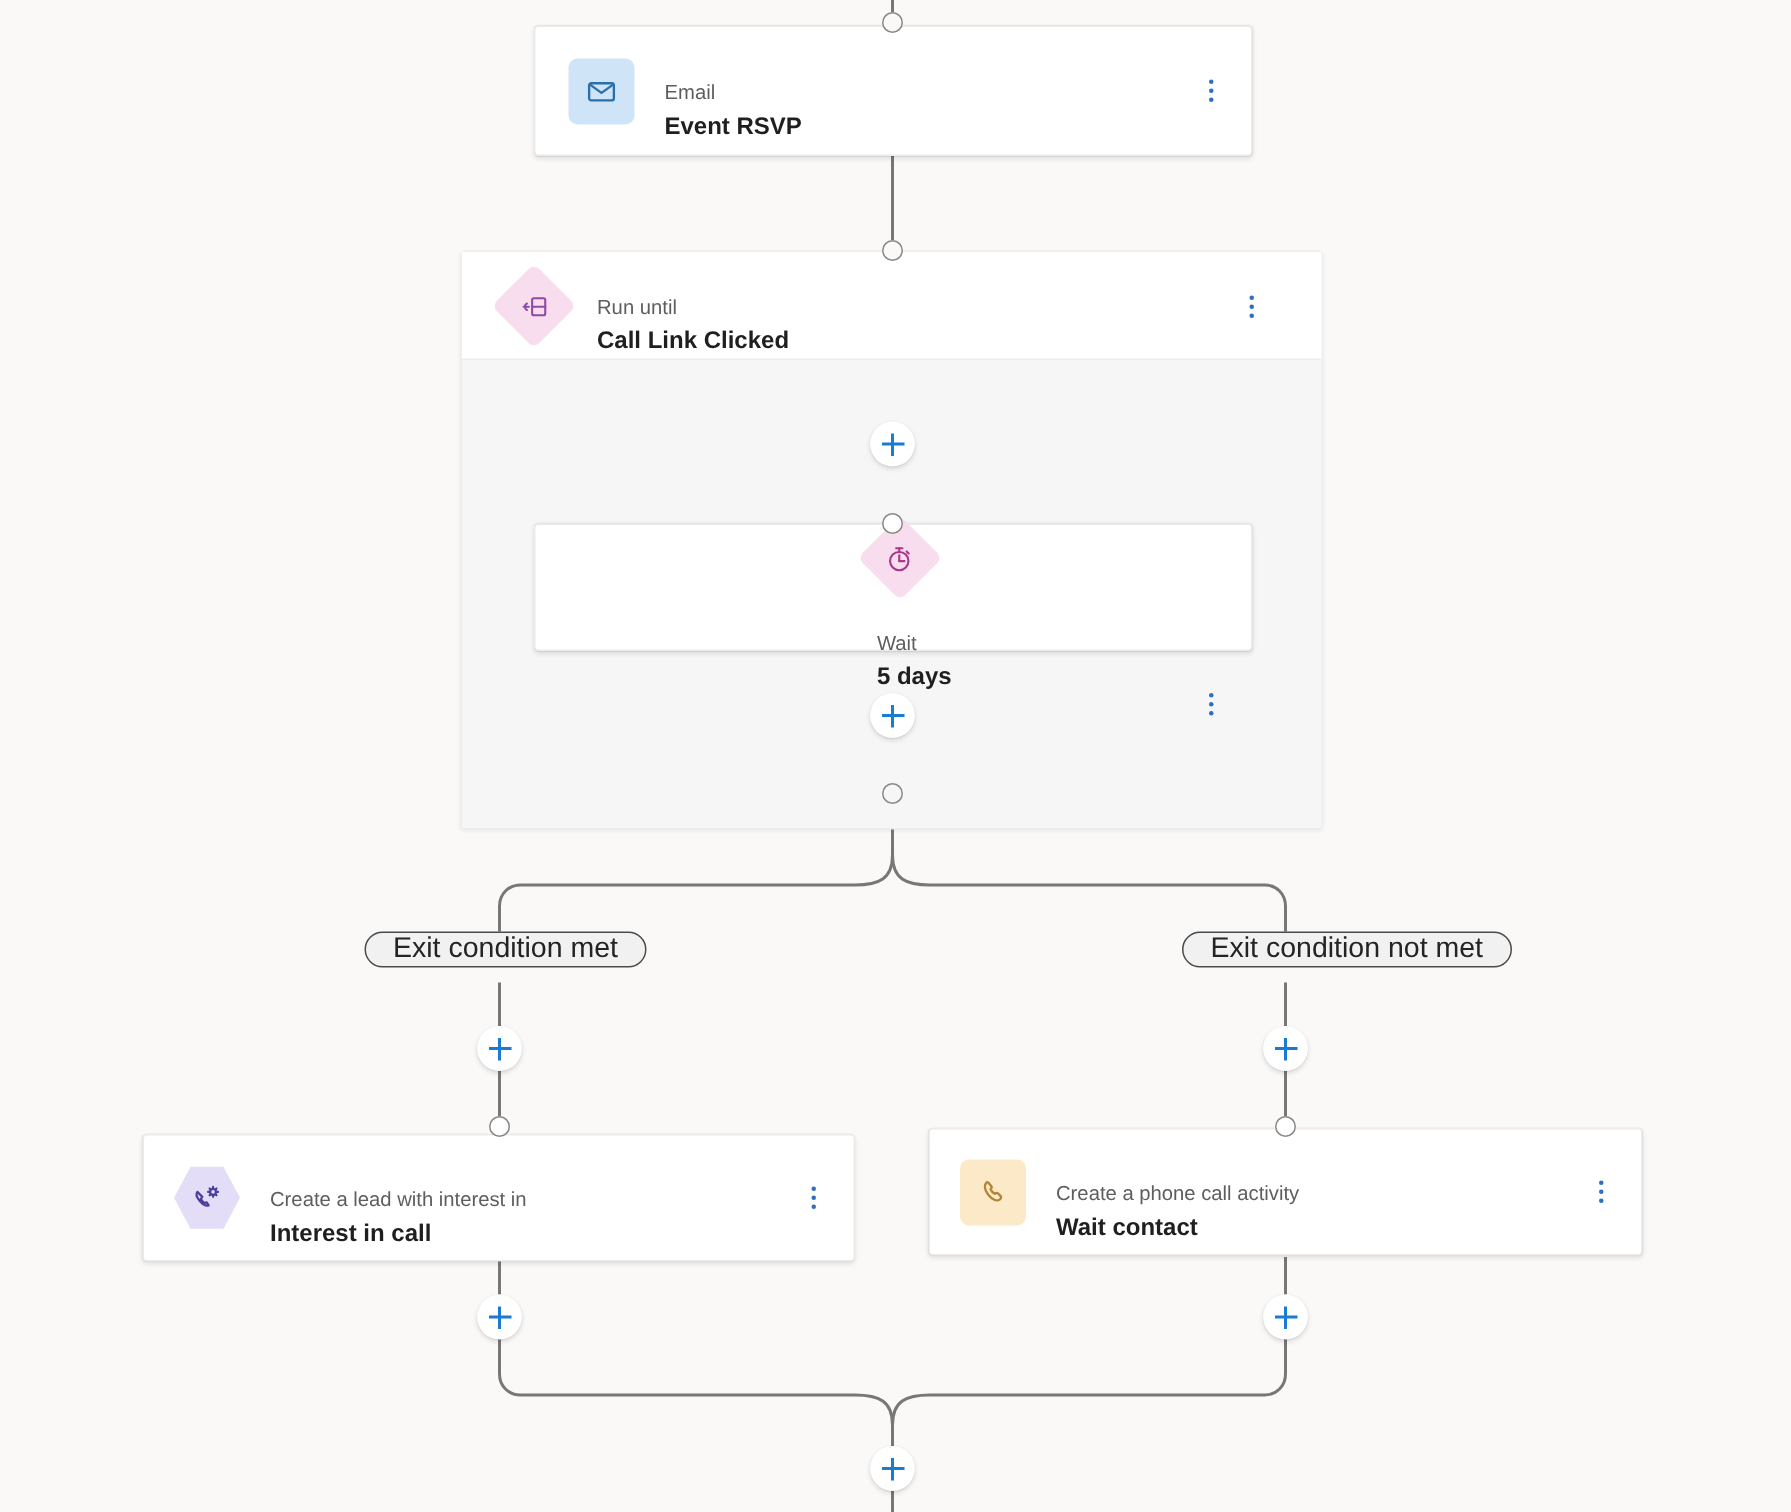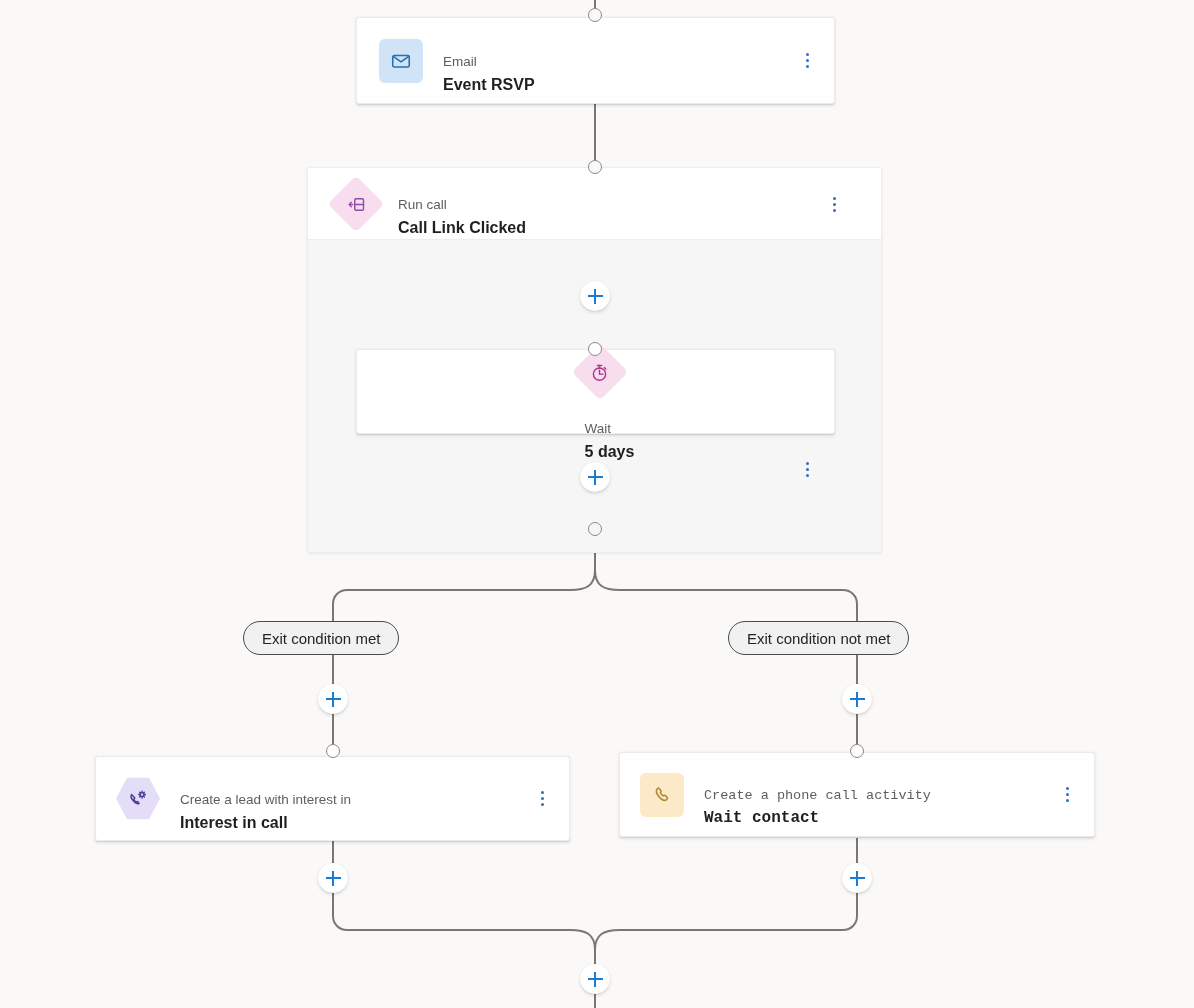--- a/index.html
+++ b/index.html
@@ -138,27 +138,27 @@
     background: #faf9f8;
     border: 1.6px solid #8a8886;
     z-index: 5;
   }
   .node-dot.on-white { background: #ffffff; }
   .node-dot.on-gray  { background: #f6f6f6; }
 
   
   .branch-pill {
     position: absolute;
-    height: 34px;
+    height: 24px;
     padding: 0 18px;
     display: flex; align-items: center; justify-content: center;
     background: #f1f1f1;
     border: 1.5px solid #4a4a4a;
     border-radius: 17px;
-    font-size: 15px;
+    font-size: 19px;
     color: #242424;
     white-space: nowrap;
     z-index: 4;
     cursor: pointer;
   }
 </style>
 </head>
 <body>
 
 <div id="canvas">
@@ -236,21 +236,21 @@
       <span class="icon-glyph">
         <svg width="21" height="21" viewBox="0 0 24 24" fill="none" stroke="#8e4ba3" stroke-width="1.6" stroke-linecap="round" stroke-linejoin="round">
           <rect x="10" y="5.5" width="10" height="13" rx="1.4"></rect>
           <path d="M10 12 H 20"></path>
           <path d="M7.5 12 H 3.5"></path>
           <path d="M6 9.5 C 4 10.4, 4 13.6, 6 14.5"></path>
         </svg>
       </span>
     </div>
     <div class="card-text">
-      <div class="card-sub">Run call</div>
+      <div class="card-sub">Run until</div>
       <div class="card-title">Call Link Clicked</div>
     </div>
     <div class="card-menu" style="margin-right:20px;">
       <span></span>
         <span></span>
         <span></span>
     </div>
   </div>
 
   <div class="card" style="left:356px; top:349px; width:479px; height:85px;flex-direction:column;">
@@ -295,21 +295,21 @@
       <div class="card-sub">Create a lead with interest in</div>
       <div class="card-title">Interest in call</div>
     </div>
     <div class="card-menu">
       <span></span>
         <span></span>
         <span></span>
     </div>
   </div>
 
-  <div class="card" style="left:619px; top:752px; width:476px; height:85px; padding-left:20px;font-family:Liberation Mono, monospace;">
+  <div class="card" style="left:619px; top:752px; width:476px; height:85px; padding-left:20px;">
     <div class="card-icon">
       <div class="icon-shape shape-rounded" style="background:#fbe9c7;"></div>
       <span class="icon-glyph">
         <svg width="22" height="22" viewBox="0 0 24 24" fill="none" stroke="#b08536" stroke-width="1.7" stroke-linecap="round" stroke-linejoin="round">
           <path d="M7.4 4.6 C 5.6 6.2, 5.4 9.6, 8.4 13.4 C 11.4 17.2, 14.8 18.6, 16.8 17.2
                    C 17.8 16.5, 18.2 15.4, 17.6 14.6 L 15.6 12.6 C 14.9 12, 14 12.4, 13.4 13
                    C 12.2 12.4, 10.8 11, 10.2 9.6 C 10.8 9, 11.4 8.2, 10.8 7.4
                    L 9 5.2 C 8.4 4.4, 8 4.2, 7.4 4.6 Z"></path>
         </svg>
       </span>
@@ -321,21 +321,21 @@
     <div class="card-menu">
       <span></span>
         <span></span>
         <span></span>
     </div>
   </div>
 
   <div class="branch-pill" style="left:243px; top:621px;">
     <span>Exit condition met</span>
   </div>
-  <div class="branch-pill" style="left:728px; top:621px;justify-content:center;">
+  <div class="branch-pill" style="left:788px; top:621px;justify-content:center;">
     <span>Exit condition not met</span>
   </div>
 
   <div class="node-dot" style="left:588px; top:8px;"></div>
   <div class="node-dot" style="left:588px; top:160px;"></div>
   <div class="node-dot on-white" style="left:588px; top:342px;"></div>
   <div class="node-dot on-gray" style="left:588px; top:522px;"></div>
   <div class="node-dot on-white" style="left:326px; top:744px;"></div>
   <div class="node-dot on-white" style="left:850px; top:744px;"></div>
 

